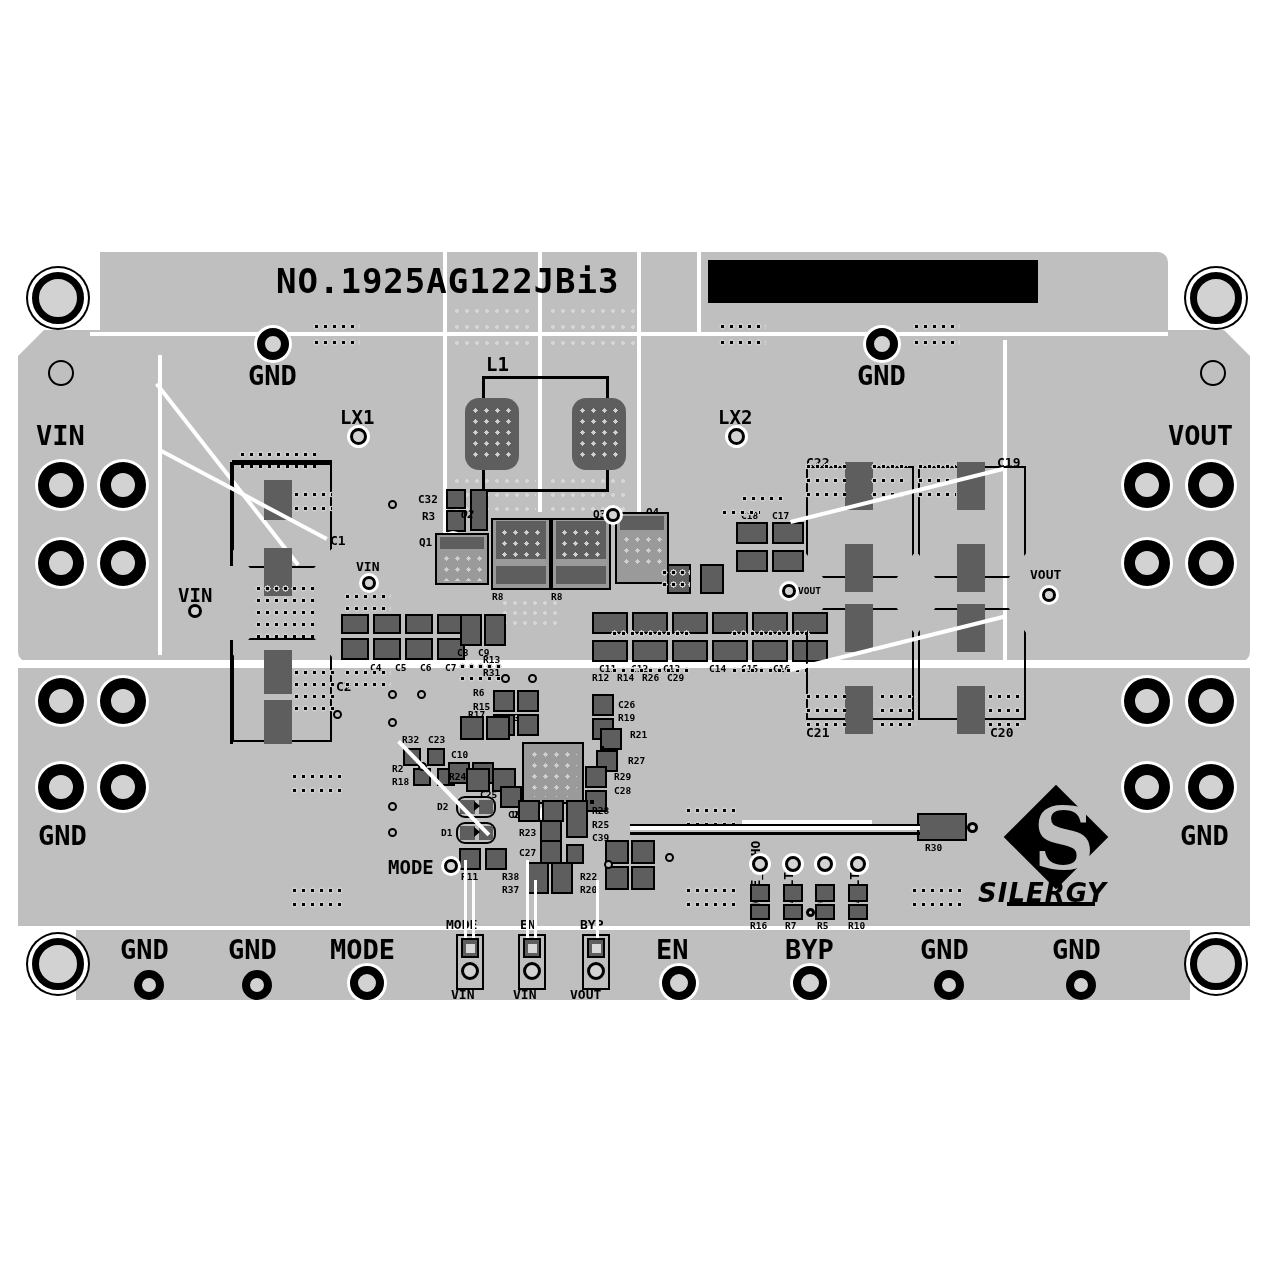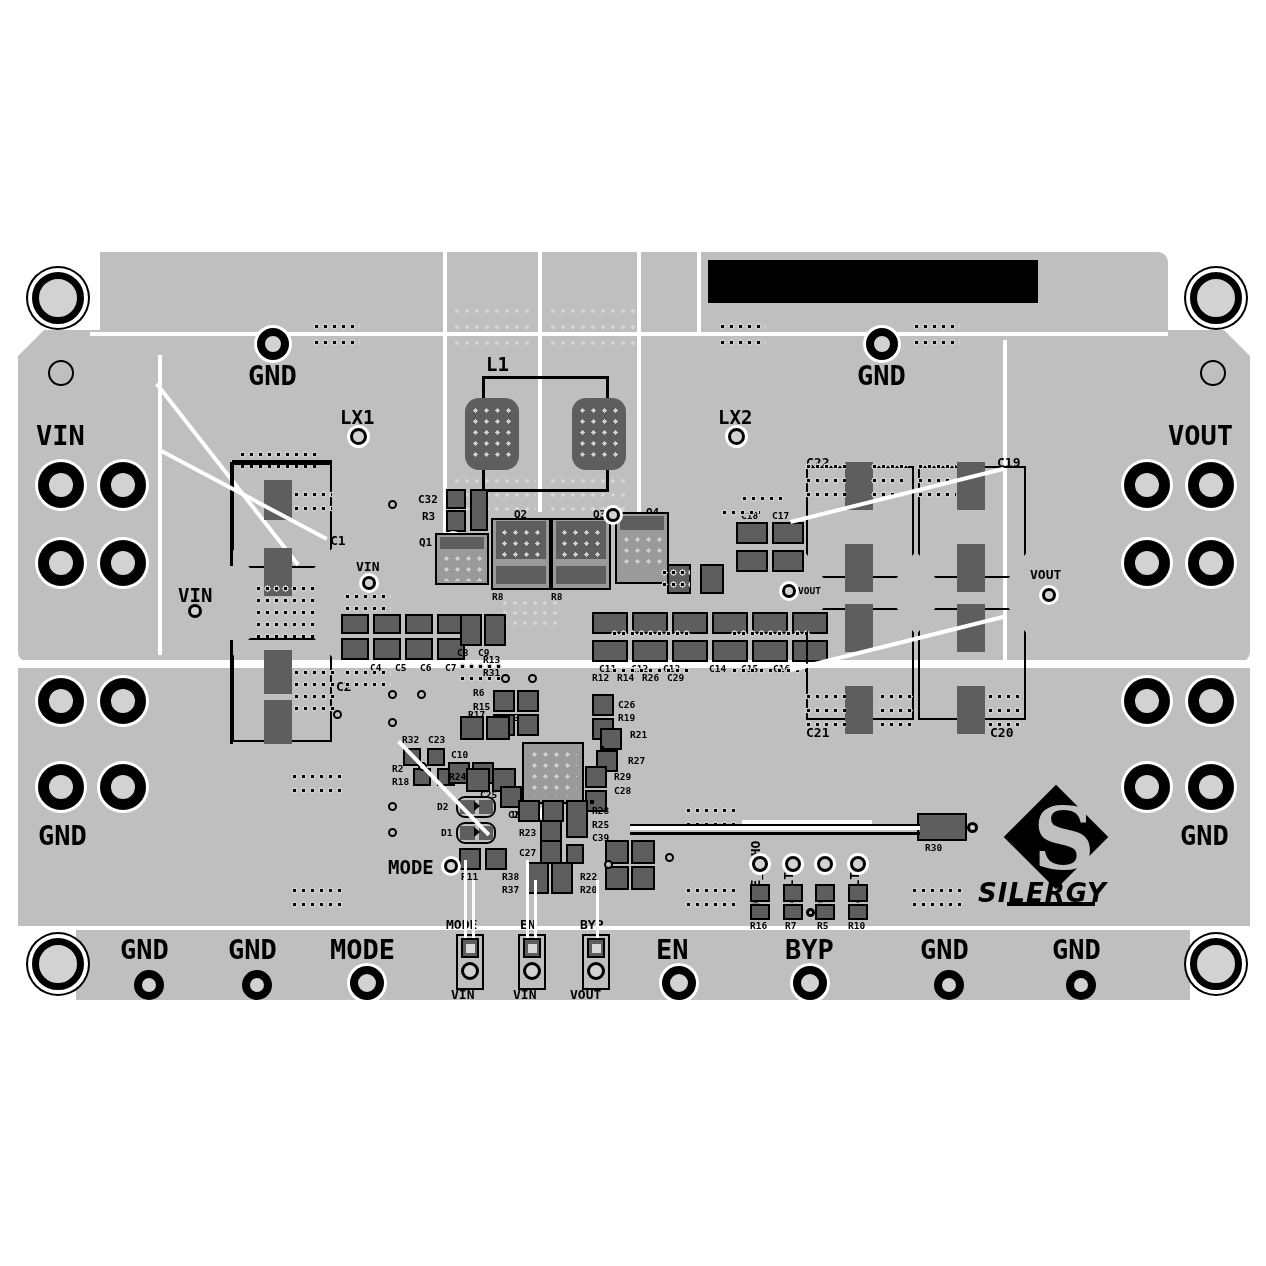--- a/index.html
+++ b/index.html
@@ -93,20 +93,21 @@
   <div class="wtrace" style="left:443px;top:252px;width:4px;height:320px;"></div>
   <div class="wtrace" style="left:538px;top:252px;width:4px;height:260px;"></div>
   <div class="wtrace" style="left:637px;top:252px;width:4px;height:300px;"></div>
   <div class="wtrace" style="left:697px;top:252px;width:4px;height:80px;"></div>
 
   <div class="mount" style="left:32px;top:272px;width:52px;height:52px;"></div>
   <div class="mount" style="left:1190px;top:272px;width:52px;height:52px;"></div>
   <div class="mount" style="left:32px;top:938px;width:52px;height:52px;"></div>
   <div class="mount" style="left:1190px;top:938px;width:52px;height:52px;"></div>
 
+  <div class="txt t-title" style="left:276px;top:264px;">NO.1925AG122JBi3</div>
   <div class="blackblock" style="left:708px;top:260px;width:330px;height:43px;"></div>
 
   <div class="hole vtiny" style="left:48px;top:360px;width:26px;height:26px;"></div>
   <div class="txt t-big" style="left:36px;top:422px;">VIN</div>
   <div class="hole big ringwhite" style="left:38px;top:462px;width:46px;height:46px;"></div>
   <div class="hole big ringwhite" style="left:100px;top:462px;width:46px;height:46px;"></div>
   <div class="hole big ringwhite" style="left:38px;top:540px;width:46px;height:46px;"></div>
   <div class="hole big ringwhite" style="left:100px;top:540px;width:46px;height:46px;"></div>
 
   <div class="hole big ringwhite" style="left:38px;top:678px;width:46px;height:46px;"></div>
@@ -202,21 +203,21 @@
   <div class="padgrp" style="left:446px;top:489px;width:20px;height:20px;"></div>
   <div class="padgrp" style="left:446px;top:510px;width:20px;height:22px;"></div>
   <div class="padgrp" style="left:470px;top:489px;width:18px;height:42px;"></div>
   <div class="hole tiny ringwhite" style="left:446px;top:534px;width:14px;height:14px;"></div>
 
   <div class="txt t-xs" style="left:419px;top:537px;">Q1</div>
   <div class="ic" style="left:435px;top:533px;width:54px;height:52px;"></div>
   <div class="pad" style="left:440px;top:537px;width:44px;height:12px;"></div>
   <div class="viasbga" style="left:441px;top:553px;width:42px;height:28px;"></div>
 
-  <div class="txt t-xs" style="left:514px;top:509px;">Q2</div>
+  <div class="txt t-xs" style="left:461px;top:509px;font-style:italic;">Q2</div>
   <div class="ic" style="left:491px;top:518px;width:60px;height:72px;"></div>
   <div class="pad" style="left:496px;top:521px;width:50px;height:38px;"></div>
   <div class="viasbga" style="left:499px;top:527px;width:44px;height:30px;"></div>
   <div class="pad" style="left:496px;top:566px;width:50px;height:18px;"></div>
 
   <div class="txt t-xs" style="left:593px;top:509px;">Q3</div>
   <div class="ic" style="left:551px;top:518px;width:60px;height:72px;"></div>
   <div class="pad" style="left:556px;top:521px;width:50px;height:38px;"></div>
   <div class="viasbga" style="left:559px;top:527px;width:44px;height:30px;"></div>
   <div class="pad" style="left:556px;top:566px;width:50px;height:18px;"></div>

